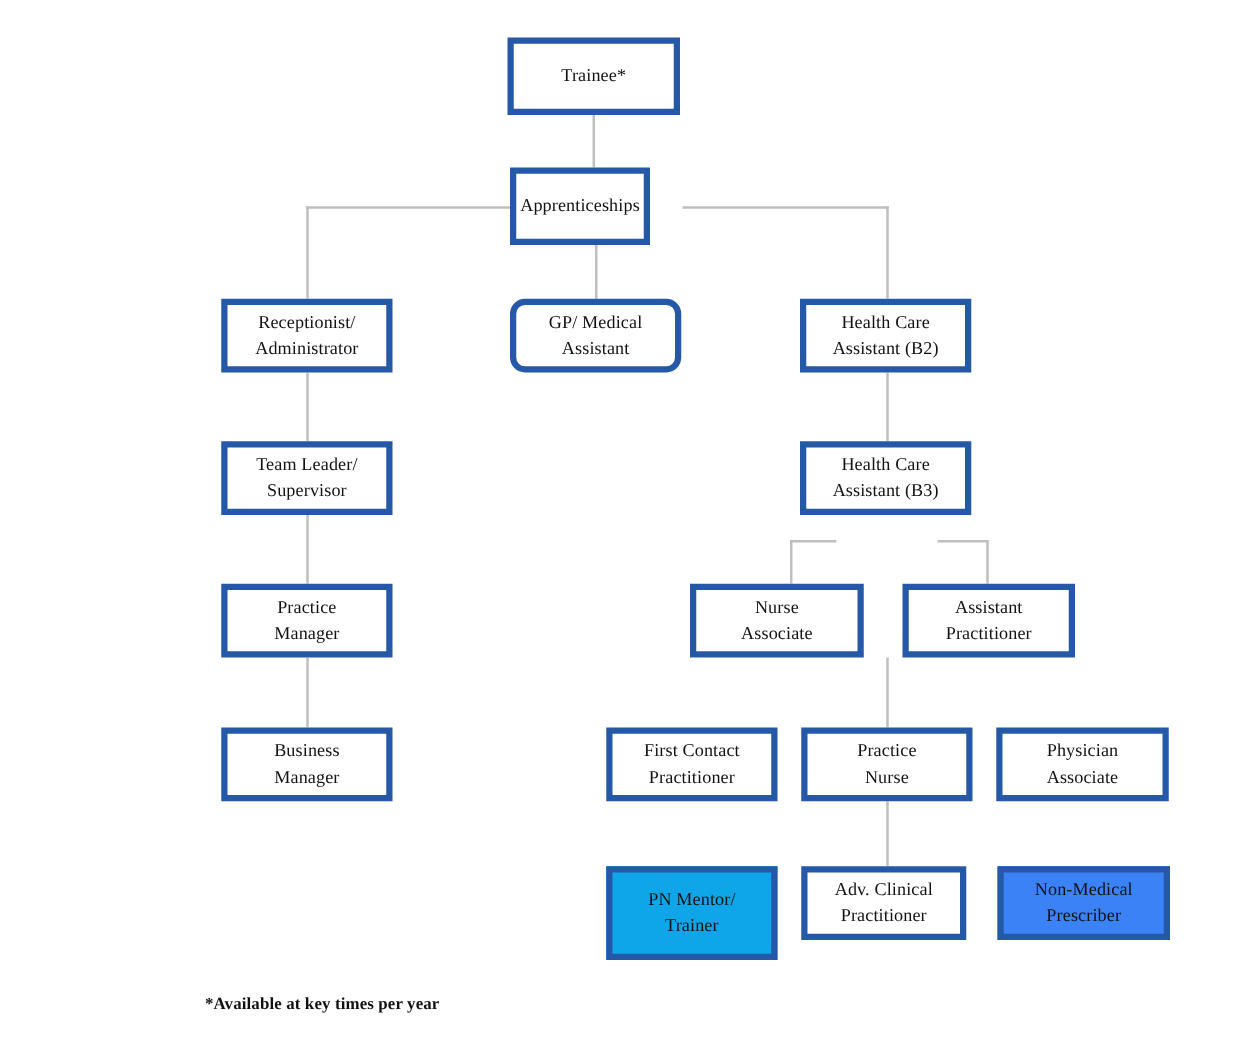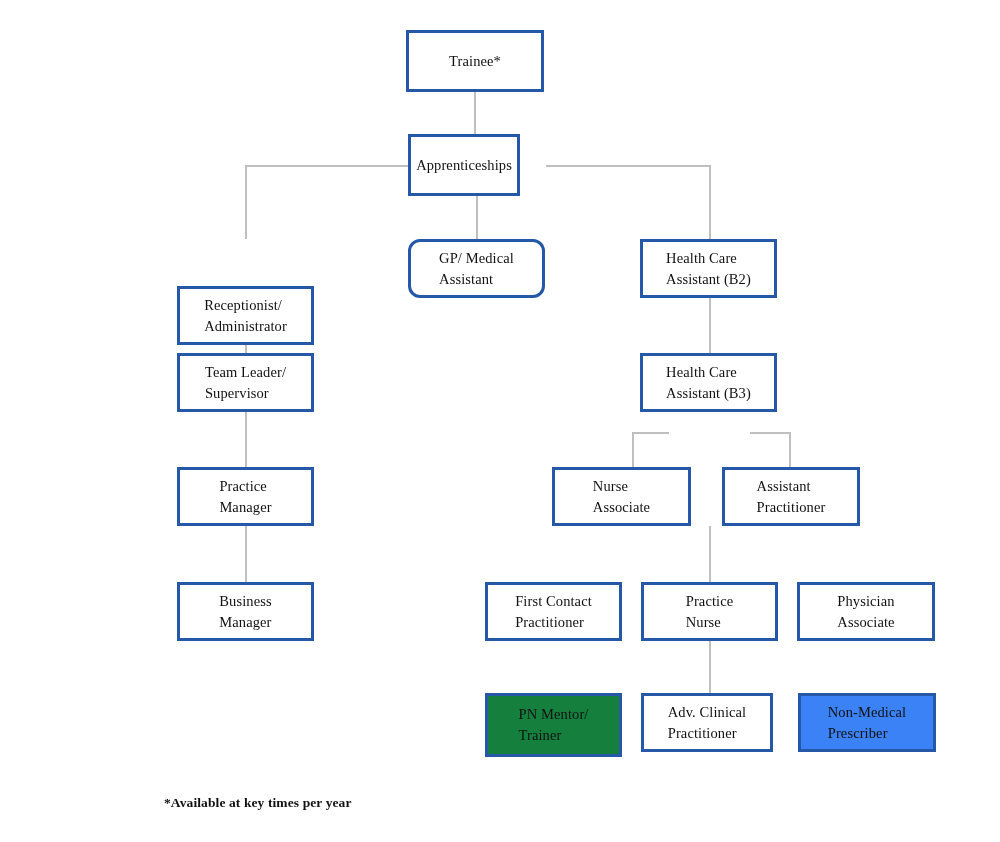--- a/index.html
+++ b/index.html
@@ -15,26 +15,26 @@
   #canvas {
     position: relative;
     width: 1000px;
     height: 842px;
     background: #ffffff;
     overflow: hidden;
   }
   .node {
     position: absolute;
     box-sizing: border-box;
-    border: 3px solid #22c55e;
+    border: 5px solid #22c55e;
     background: #ffffff;
     display: flex;
     align-items: center;
     justify-content: center;
-    text-align: left;
+    text-align: center;
     line-height: 1.42;
     font-size: 14.5px;
     color: #111111;
     letter-spacing: 0.1px;
     padding: 2px 6px;
   }
   .node-label {
     display: block;
     white-space: pre-line;
   }
@@ -76,21 +76,21 @@
     <div class="conn v" style="left: 709px; top: 526px; height: 56px; background: rgb(191, 191, 191);"></div>
     <div class="conn v" style="left: 709px; top: 641px; height: 52px; background: rgb(191, 191, 191);"></div>
   </div>
 
   <div class="node" style="left: 406px; top: 30px; width: 138px; height: 62px; border-color: rgb(37, 89, 168); background: rgb(255, 255, 255);">
     <span class="node-label">Trainee*</span>
   </div>
   <div class="node" style="left: 408px; top: 134px; width: 112px; height: 62px; border-color: rgb(37, 89, 168); background: rgb(255, 255, 255);">
     <span class="node-label">Apprenticeships</span>
   </div>
-  <div class="node" style="left: 177px; top: 239px; width: 137px; height: 59px; border-color: rgb(37, 89, 168); background: rgb(255, 255, 255); margin-top: 47px;">
+  <div class="node" style="left: 177px; top: 239px; width: 137px; height: 59px; border-color: rgb(37, 89, 168); background: rgb(255, 255, 255);">
     <span class="node-label">Receptionist/
 Administrator</span>
   </div>
   <div class="node" style="left: 408px; top: 239px; width: 137px; height: 59px; border-color: rgb(37, 89, 168); background: rgb(255, 255, 255); border-radius: 12px;">
     <span class="node-label">GP/ Medical
 Assistant</span>
   </div>
   <div class="node" style="left: 640px; top: 239px; width: 137px; height: 59px; border-color: rgb(37, 89, 168); background: rgb(255, 255, 255);">
     <span class="node-label">Health Care
 Assistant (B2)</span>
@@ -124,21 +124,21 @@
 Practitioner</span>
   </div>
   <div class="node" style="left: 641px; top: 582px; width: 137px; height: 59px; border-color: rgb(37, 89, 168); background: rgb(255, 255, 255);">
     <span class="node-label">Practice
 Nurse</span>
   </div>
   <div class="node" style="left: 797px; top: 582px; width: 138px; height: 59px; border-color: rgb(37, 89, 168); background: rgb(255, 255, 255);">
     <span class="node-label">Physician
 Associate</span>
   </div>
-  <div class="node" style="left: 485px; top: 693px; width: 137px; height: 64px; border-color: rgb(37, 89, 168); background: #15803d;">
+  <div class="node" style="left: 485px; top: 693px; width: 137px; height: 75px; border-color: rgb(37, 89, 168); background: #0ea5e9;">
     <span class="node-label">PN Mentor/
 Trainer</span>
   </div>
   <div class="node" style="left: 641px; top: 693px; width: 132px; height: 59px; border-color: rgb(37, 89, 168); background: rgb(255, 255, 255);">
     <span class="node-label">Adv. Clinical
 Practitioner</span>
   </div>
   <div class="node" style="left: 798px; top: 693px; width: 138px; height: 59px; border-color: rgb(37, 89, 168); background: #3b82f6;">
     <span class="node-label">Non-Medical
 Prescriber</span>

